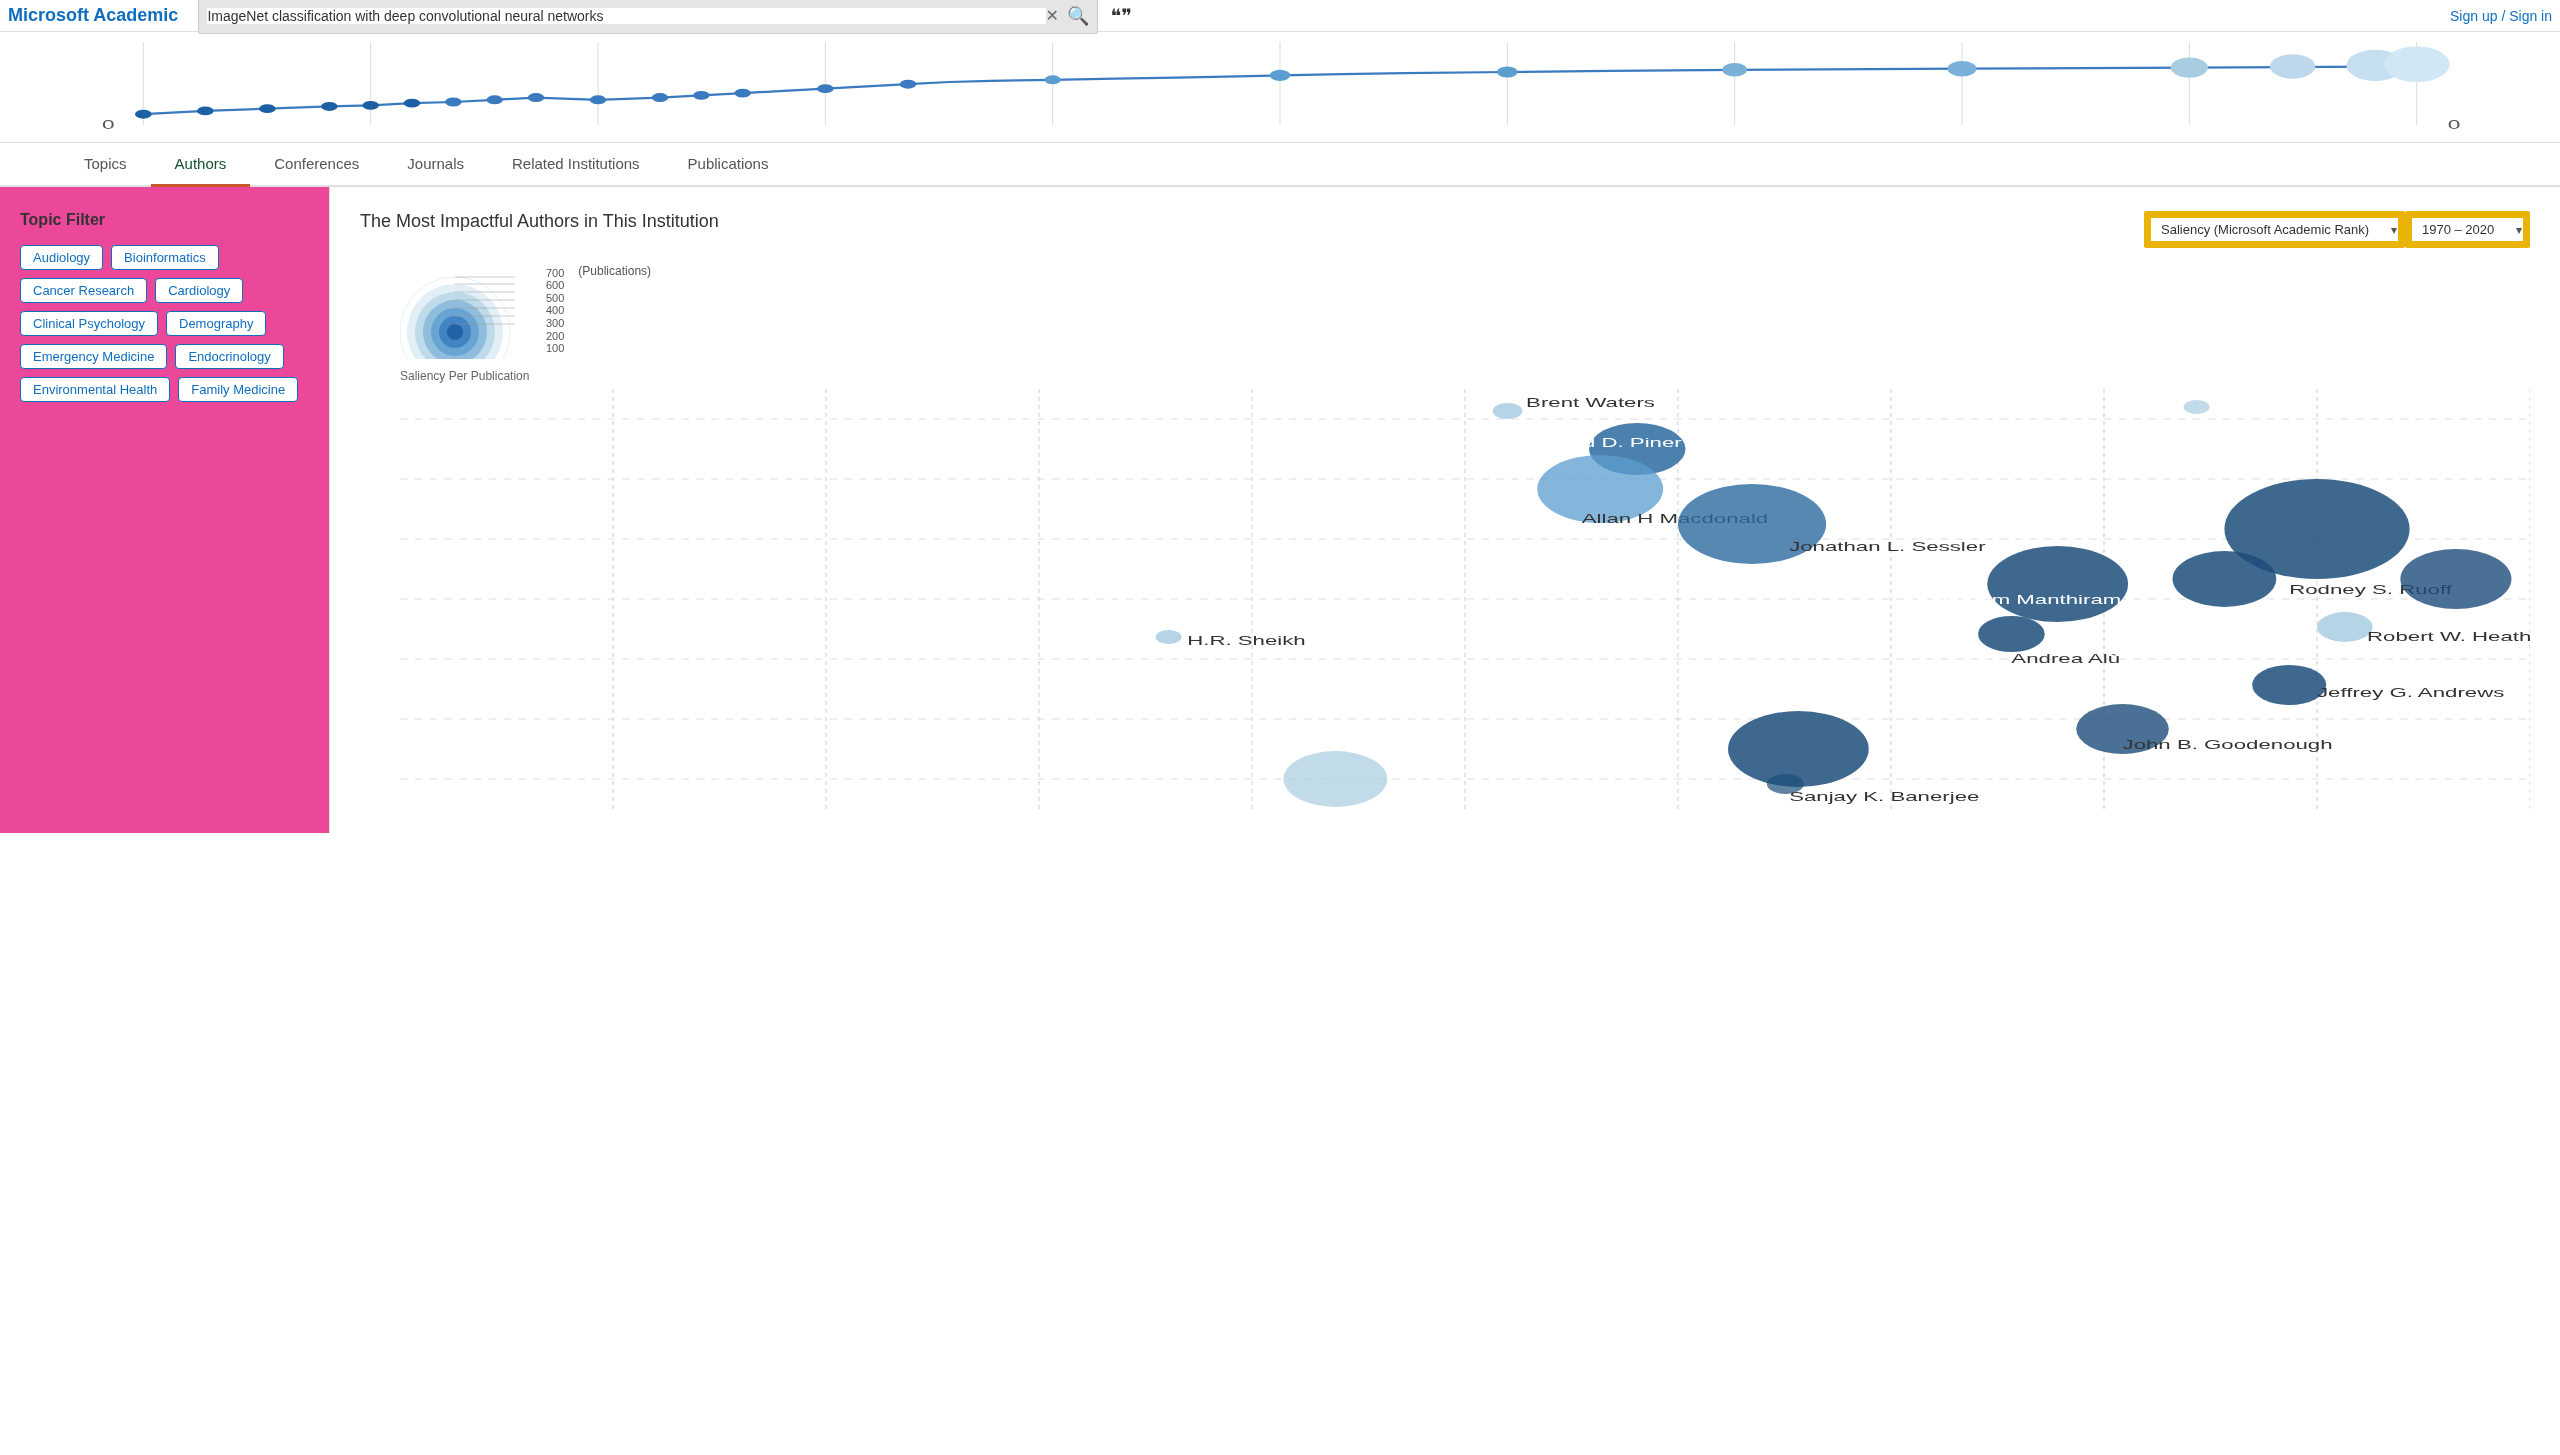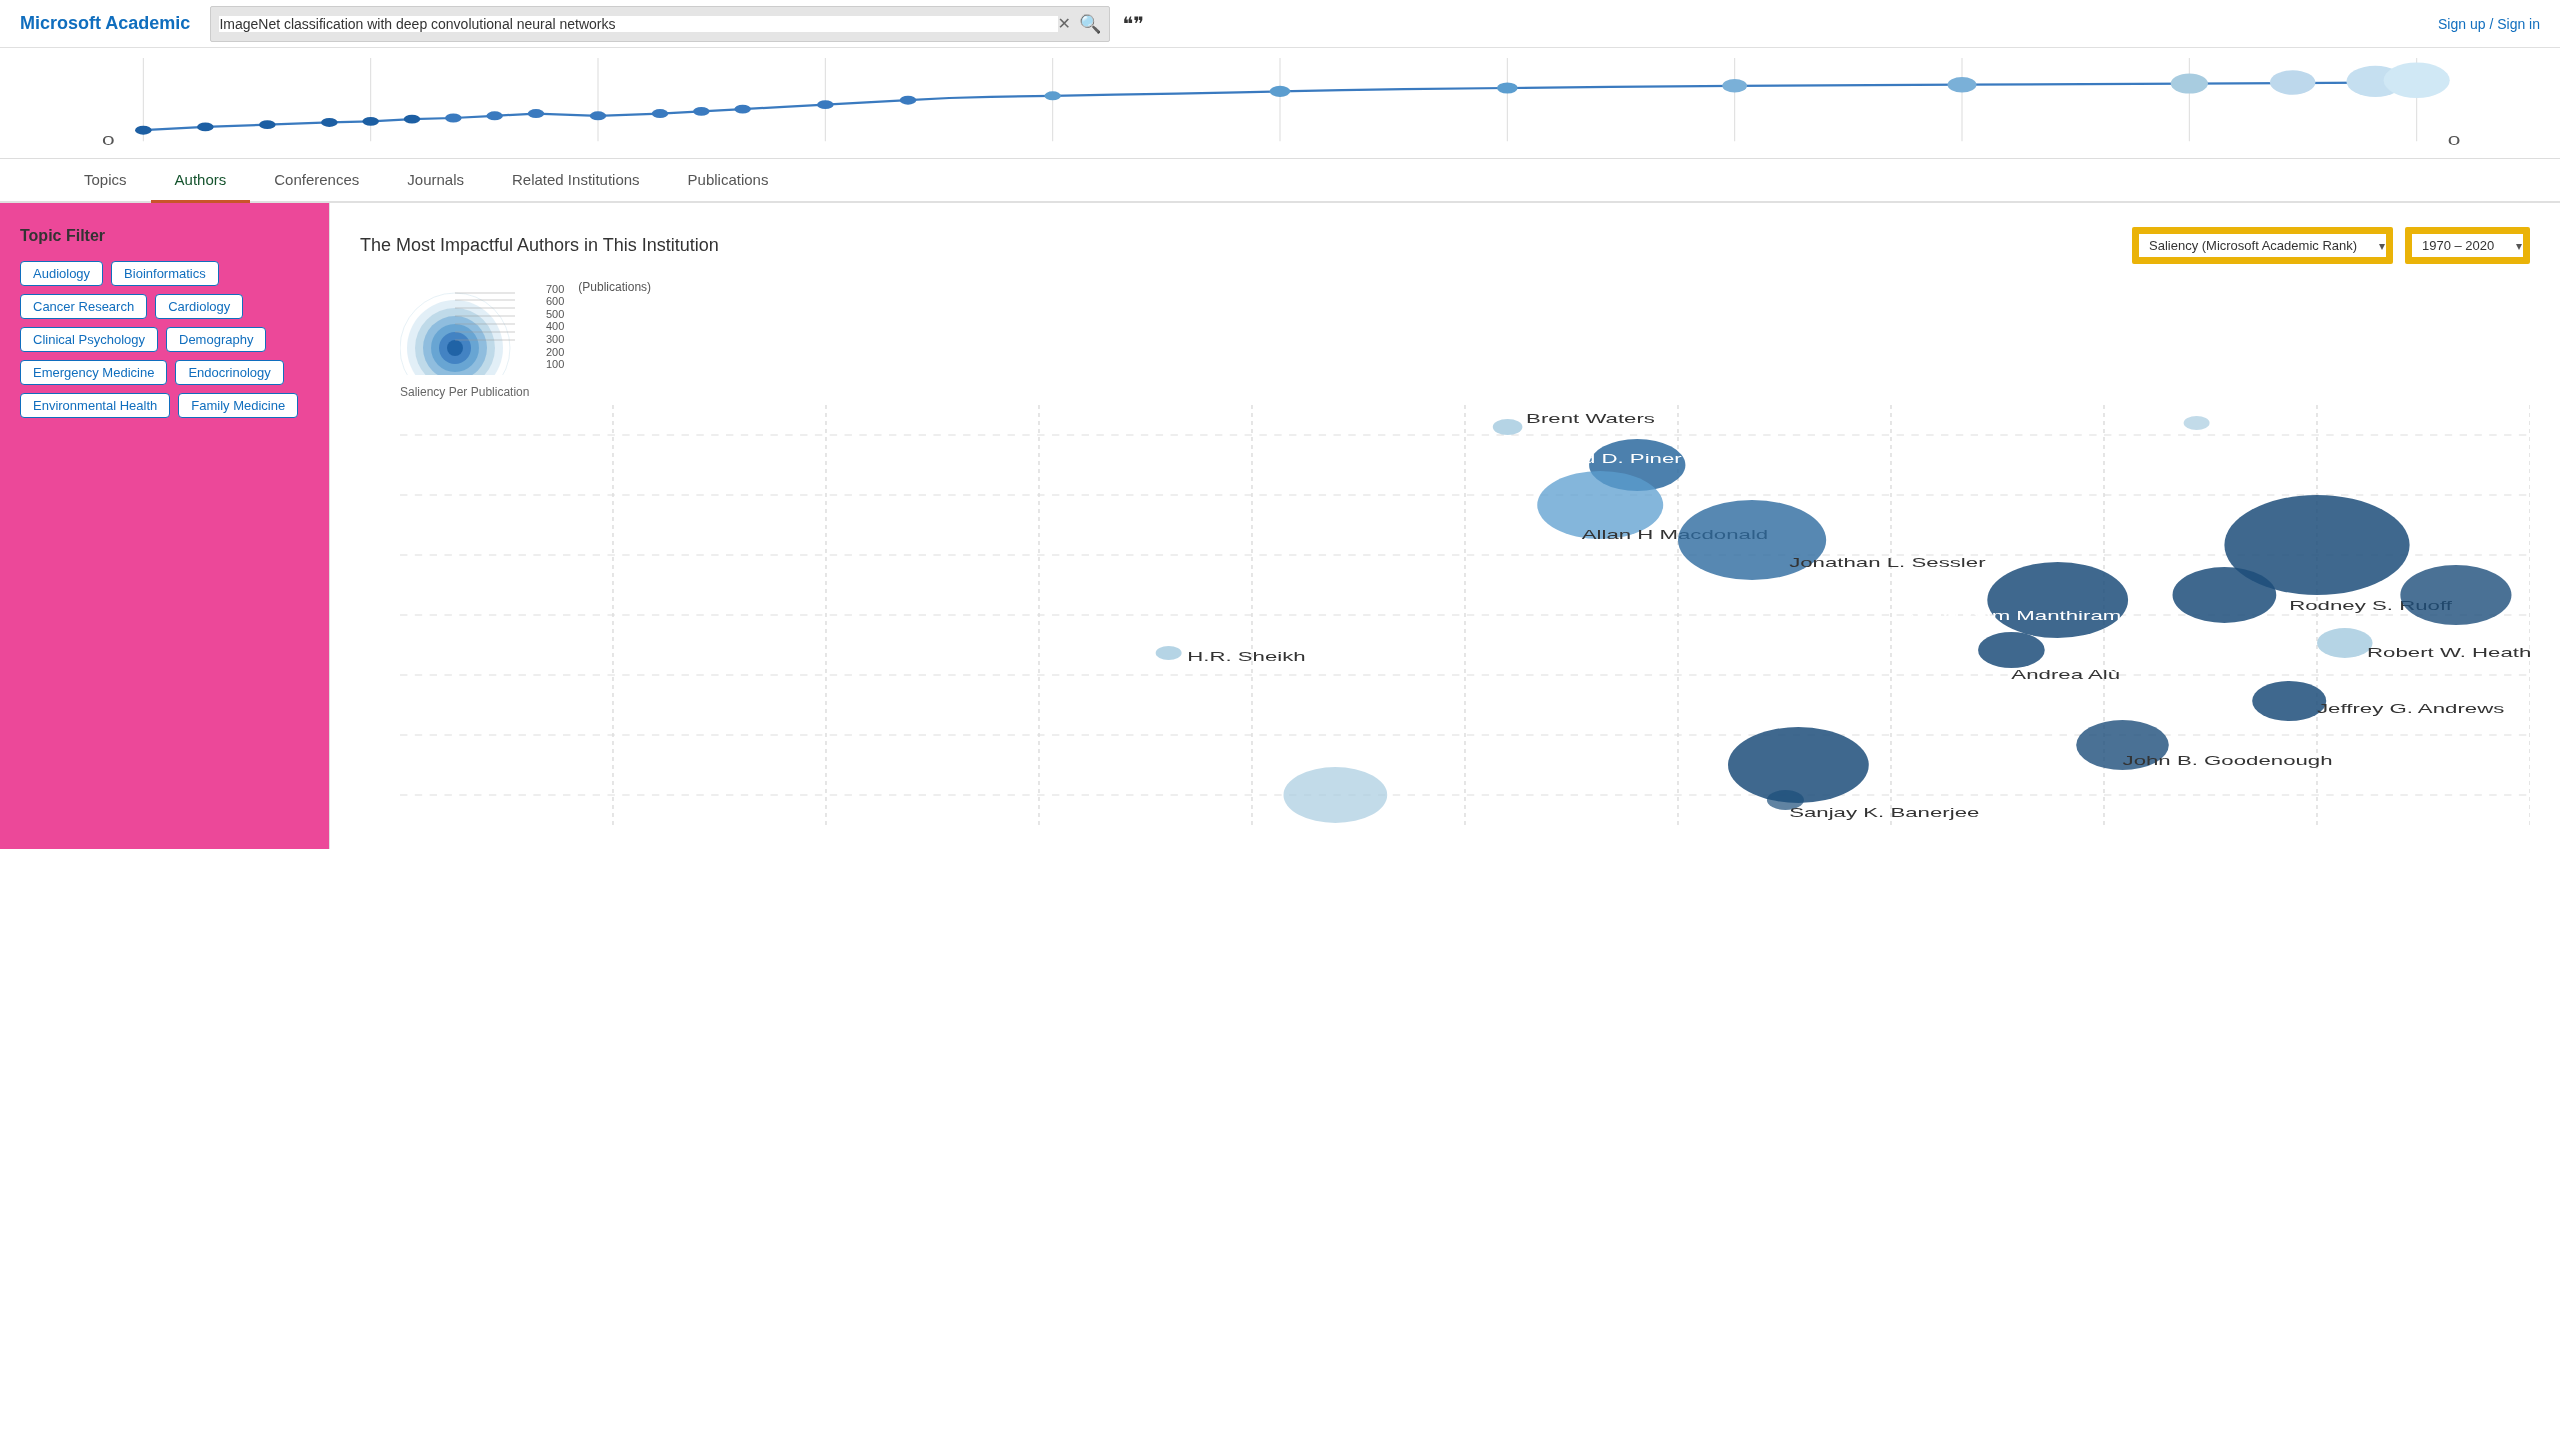--- a/index.html
+++ b/index.html
@@ -2,22 +2,22 @@
 <html><head>
   <meta charset="utf-8">
   <style>
     * { box-sizing: border-box; margin: 0; padding: 0; }
     body { font-family: 'Segoe UI', Arial, sans-serif; background: #fff; color: #333; font-size: 14px; }
 
     
     .header {
       display: flex;
       align-items: center;
-      padding: 0 20px;
-      height: 48px;
+      padding: 0 8px;
+      height: 32px;
       background: #fff;
       border-bottom: 1px solid #e0e0e0;
     }
     .header-logo {
       font-size: 18px;
       font-weight: 600;
       color: #106ebe;
       margin-right: 20px;
       white-space: nowrap;
     }
@@ -146,22 +146,21 @@
     }
 
     
     .chart-panel {
       flex: 1;
       padding: 24px 30px;
       overflow: hidden;
     }
     .chart-header {
       display: flex;
-      align-items: center;
-      gap: 12px;
+      align-items: flex-start;
       margin-bottom: 16px;
       flex-wrap: wrap;
     }
     .chart-title {
       font-size: 18px;
       font-weight: 500;
       color: #333;
       flex: 1;
     }
     .dropdown {

